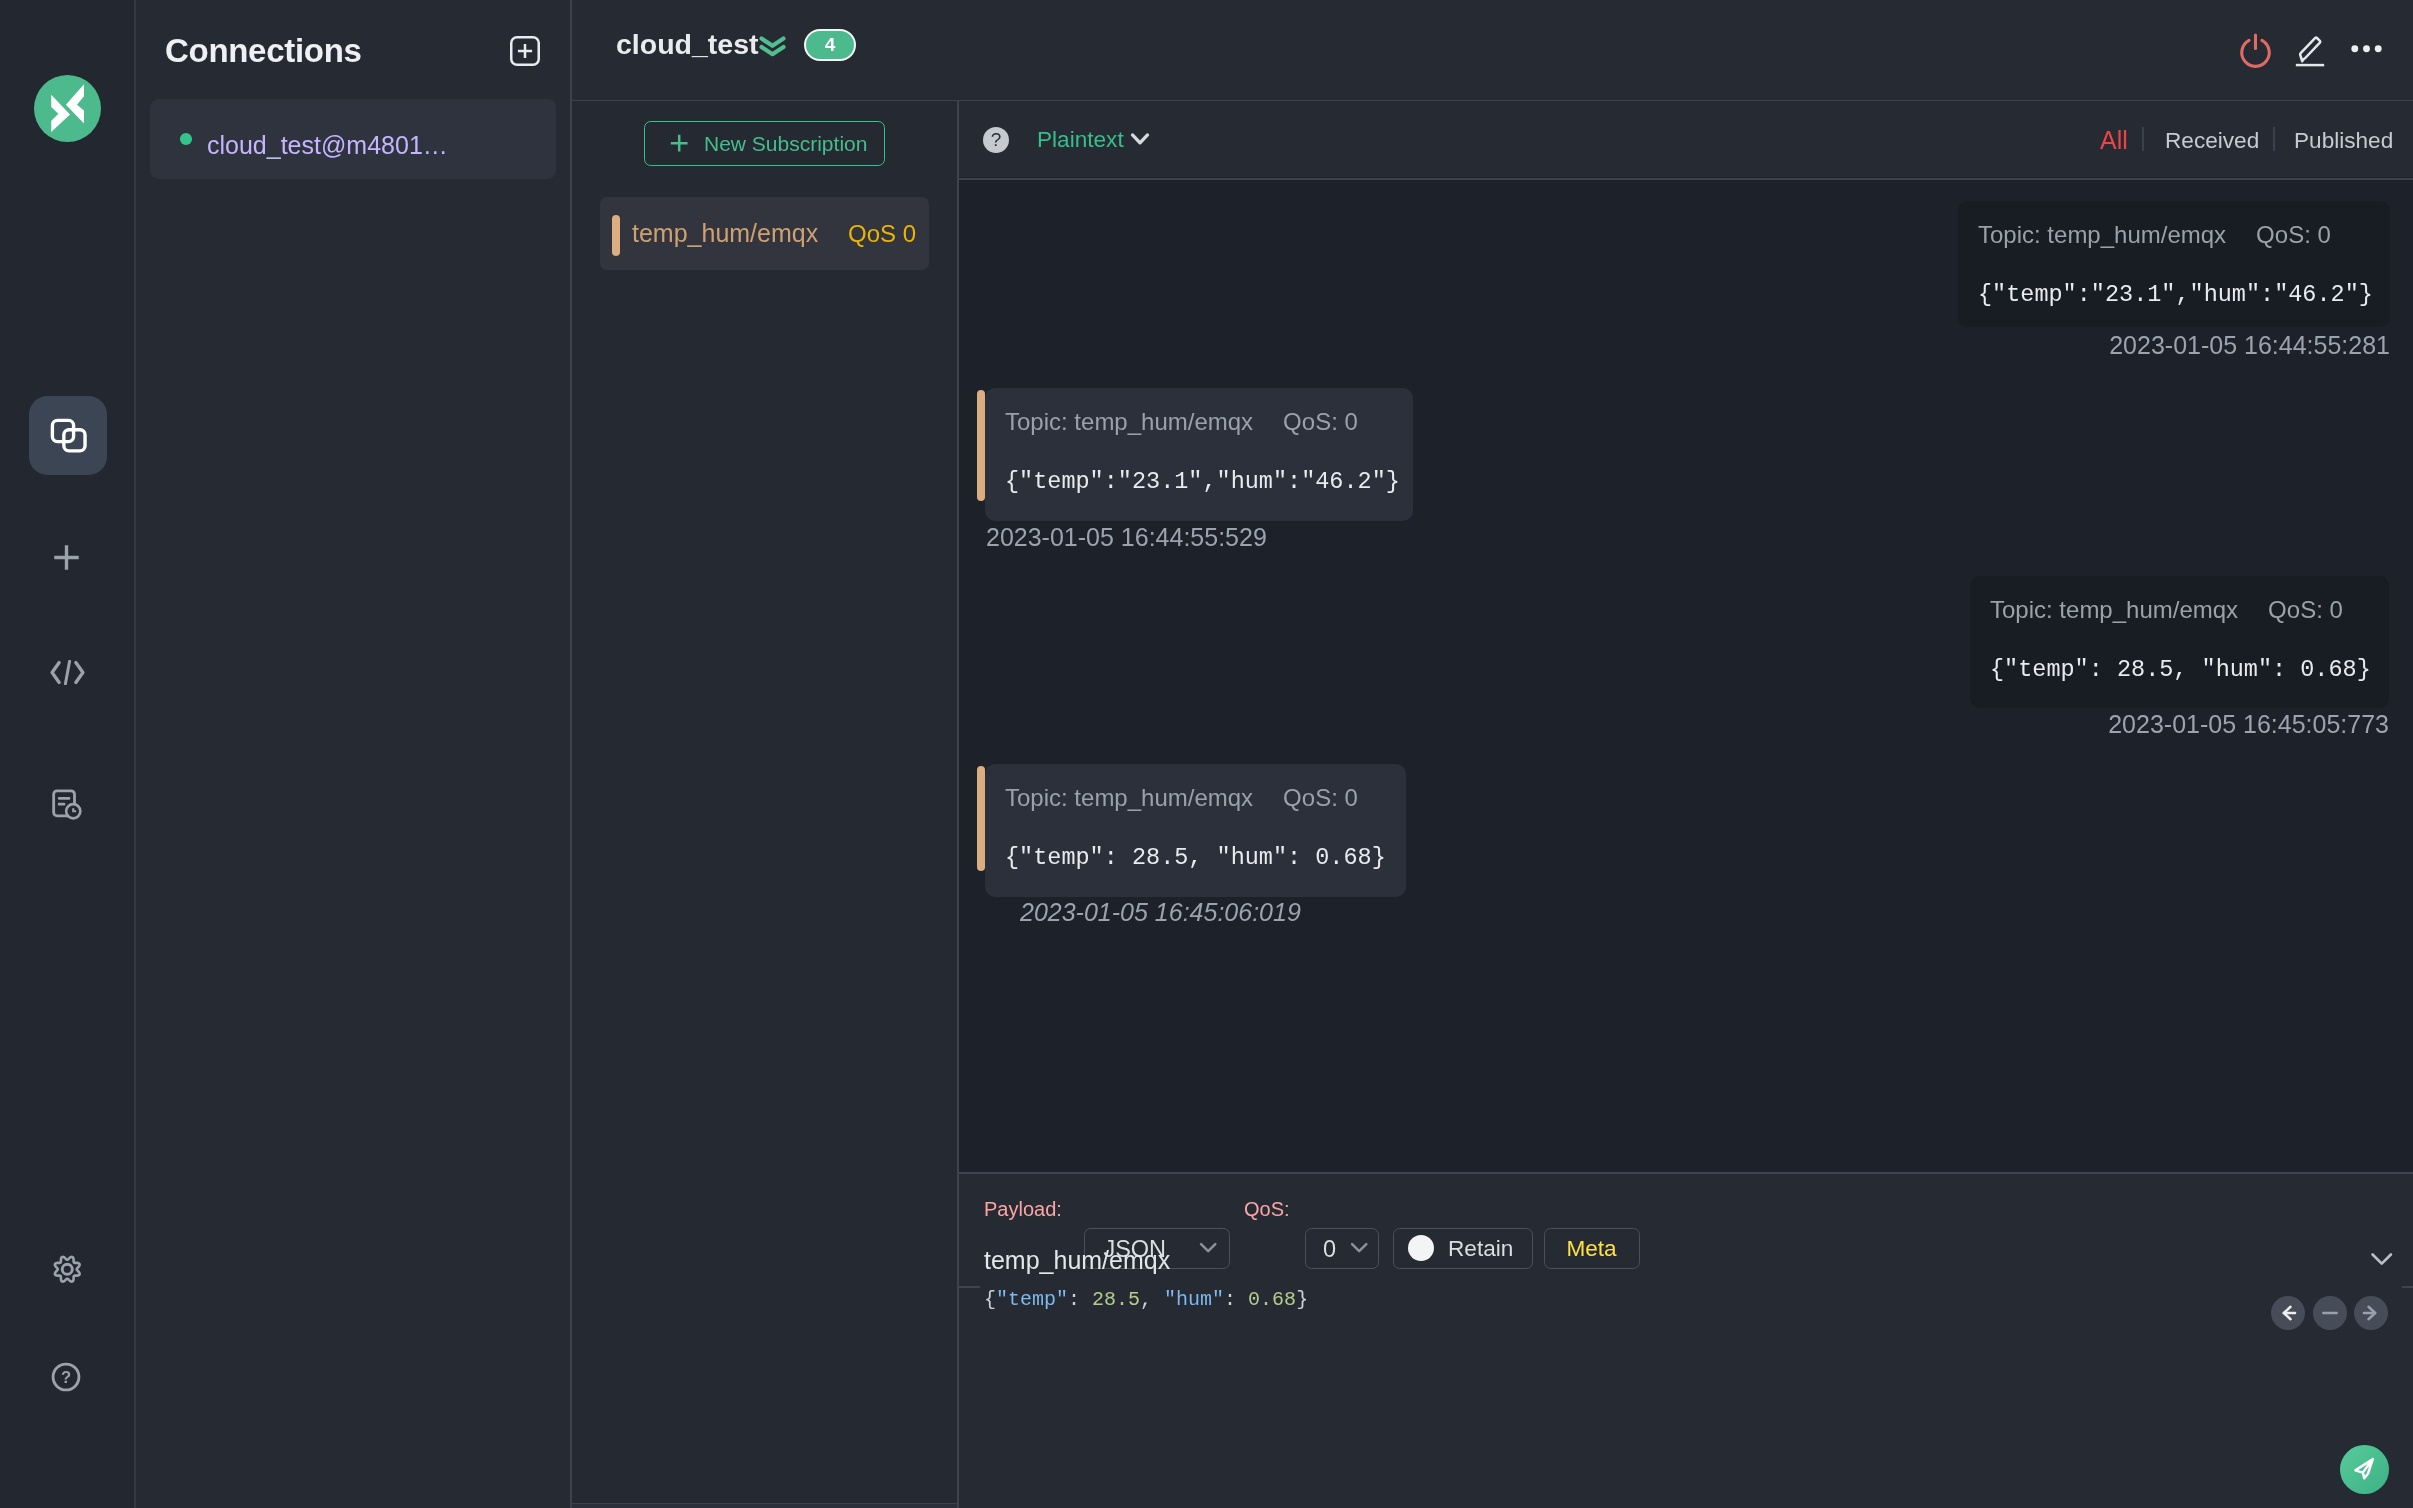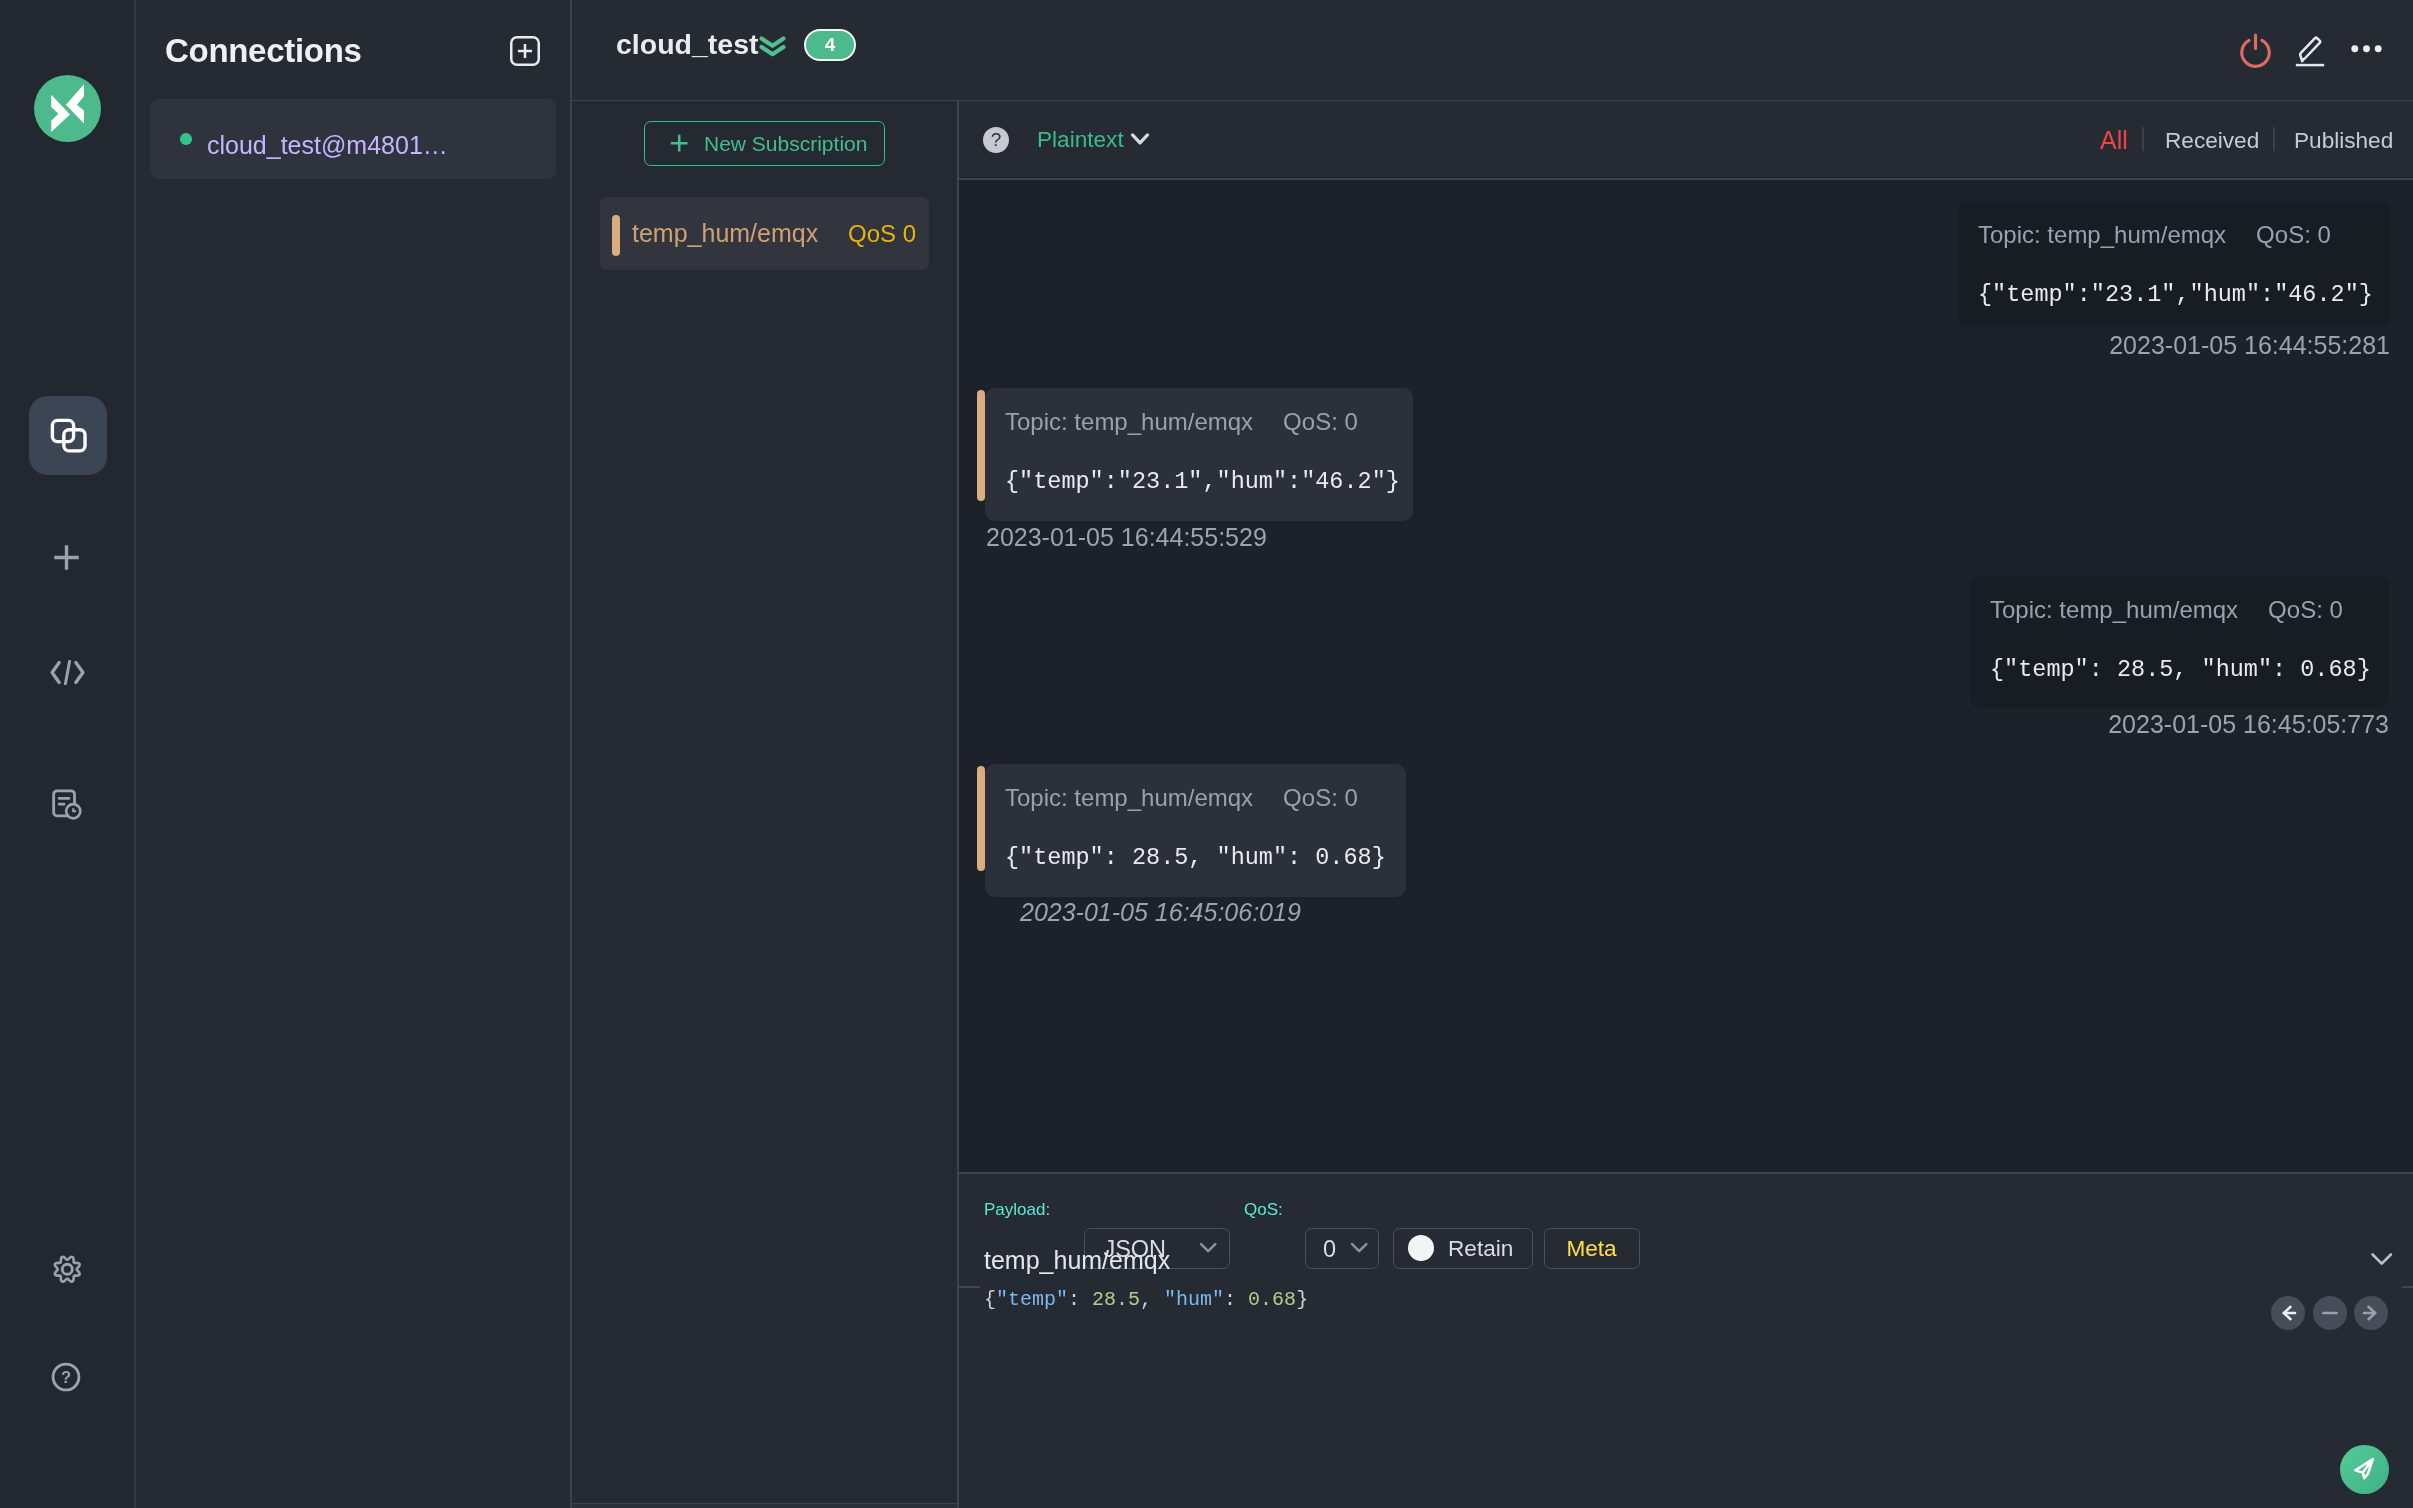--- a/index.html
+++ b/index.html
@@ -50,21 +50,21 @@
   .bubble .trow { position:absolute; left:20px; top:19px; height:30px; line-height:30px; font-size:24px; color:#99a1a9; white-space:pre; }
   .bubble .payload { position:absolute; left:20px; top:79px; height:30px; line-height:30px; font-size:23.5px; color:#e8eaee; white-space:pre; }
   .pub { background:#181c23; }
   .recv { background:#2b303b; }
   .ts { font-size:25px; color:#9ba4ae; height:25px; line-height:25px; }
   .sbar { width:7.5px; border-radius:4.2px; background:#dbae82; }
 
   
   #pubpanel { left:959px; top:1174px; width:1455px; height:334px; background:#262a33; }
   #pubpanel-line { left:959px; top:1172px; width:1455px; height:1.7px; background:#3e4551; }
-  .plabel { font-size:17px; line-height:27px; color:#5eead4; }
+  .plabel { font-size:20px; line-height:27px; color:#fca5a5; }
   .pselect { position:absolute; border:1.7px solid #4a515d; border-radius:6.7px; height:41px; top:1228px; }
   .seltext { position:absolute; top:6.7px; font-size:23.5px; color:#dadde2; }
   #topicline { left:984px; top:1246px; font-size:25px; color:#e3e6ea; }
   #payloadline { left:984px; top:1287px; font-size:20px; height:25px; line-height:25px; white-space:pre; }
   .codeP { color:#ccd2d8; } .codeK { color:#7cb9ee; } .codeN { color:#b3cc8e; }
   .circbtn { position:absolute; width:34px; height:34px; border-radius:50%; background:#474d58; top:1296px; }
   #sendbtn { left:2340px; top:1445px; width:49px; height:49px; border-radius:50%; background:linear-gradient(135deg,#58cb9a 0%,#3cb184 100%); }
   #bottomstrip { left:572px; top:1503px; width:385px; height:5.9px; background:#2b303a; border-top:1.7px solid #3d434d; }
 </style>
 </head>

